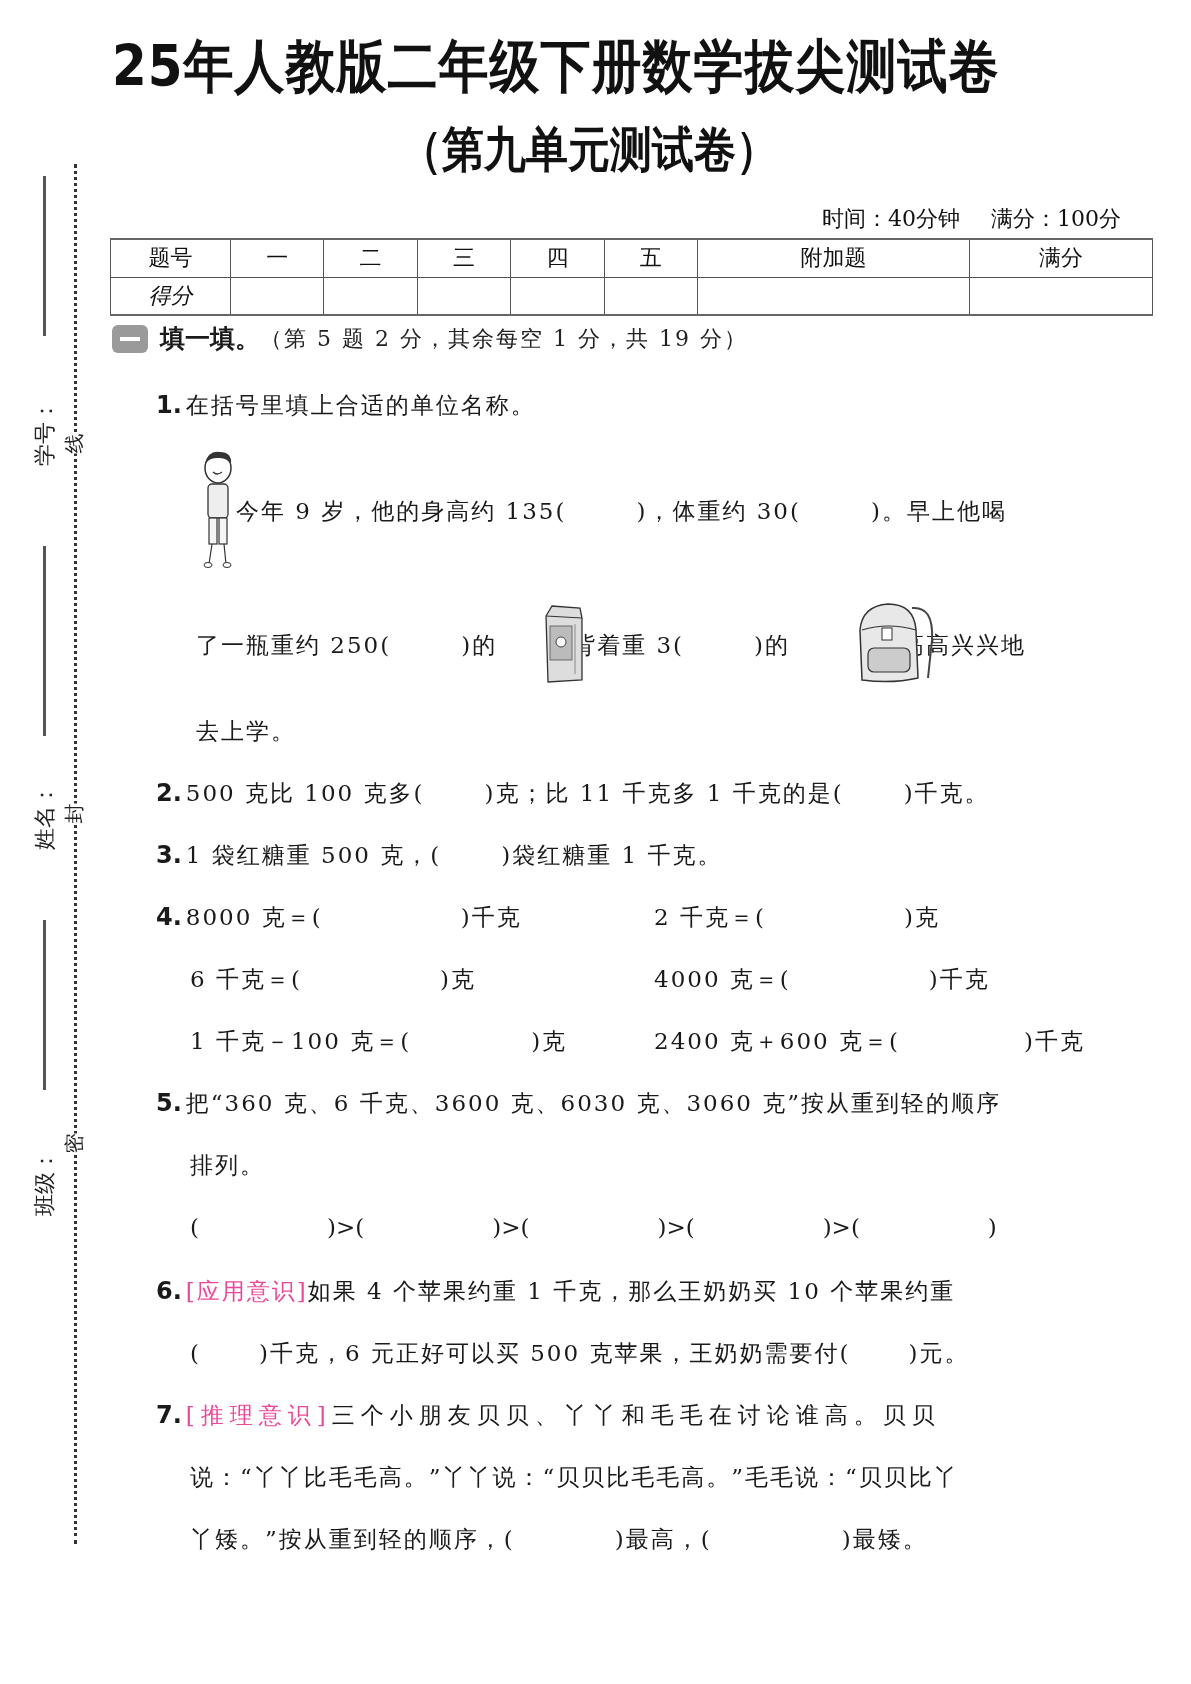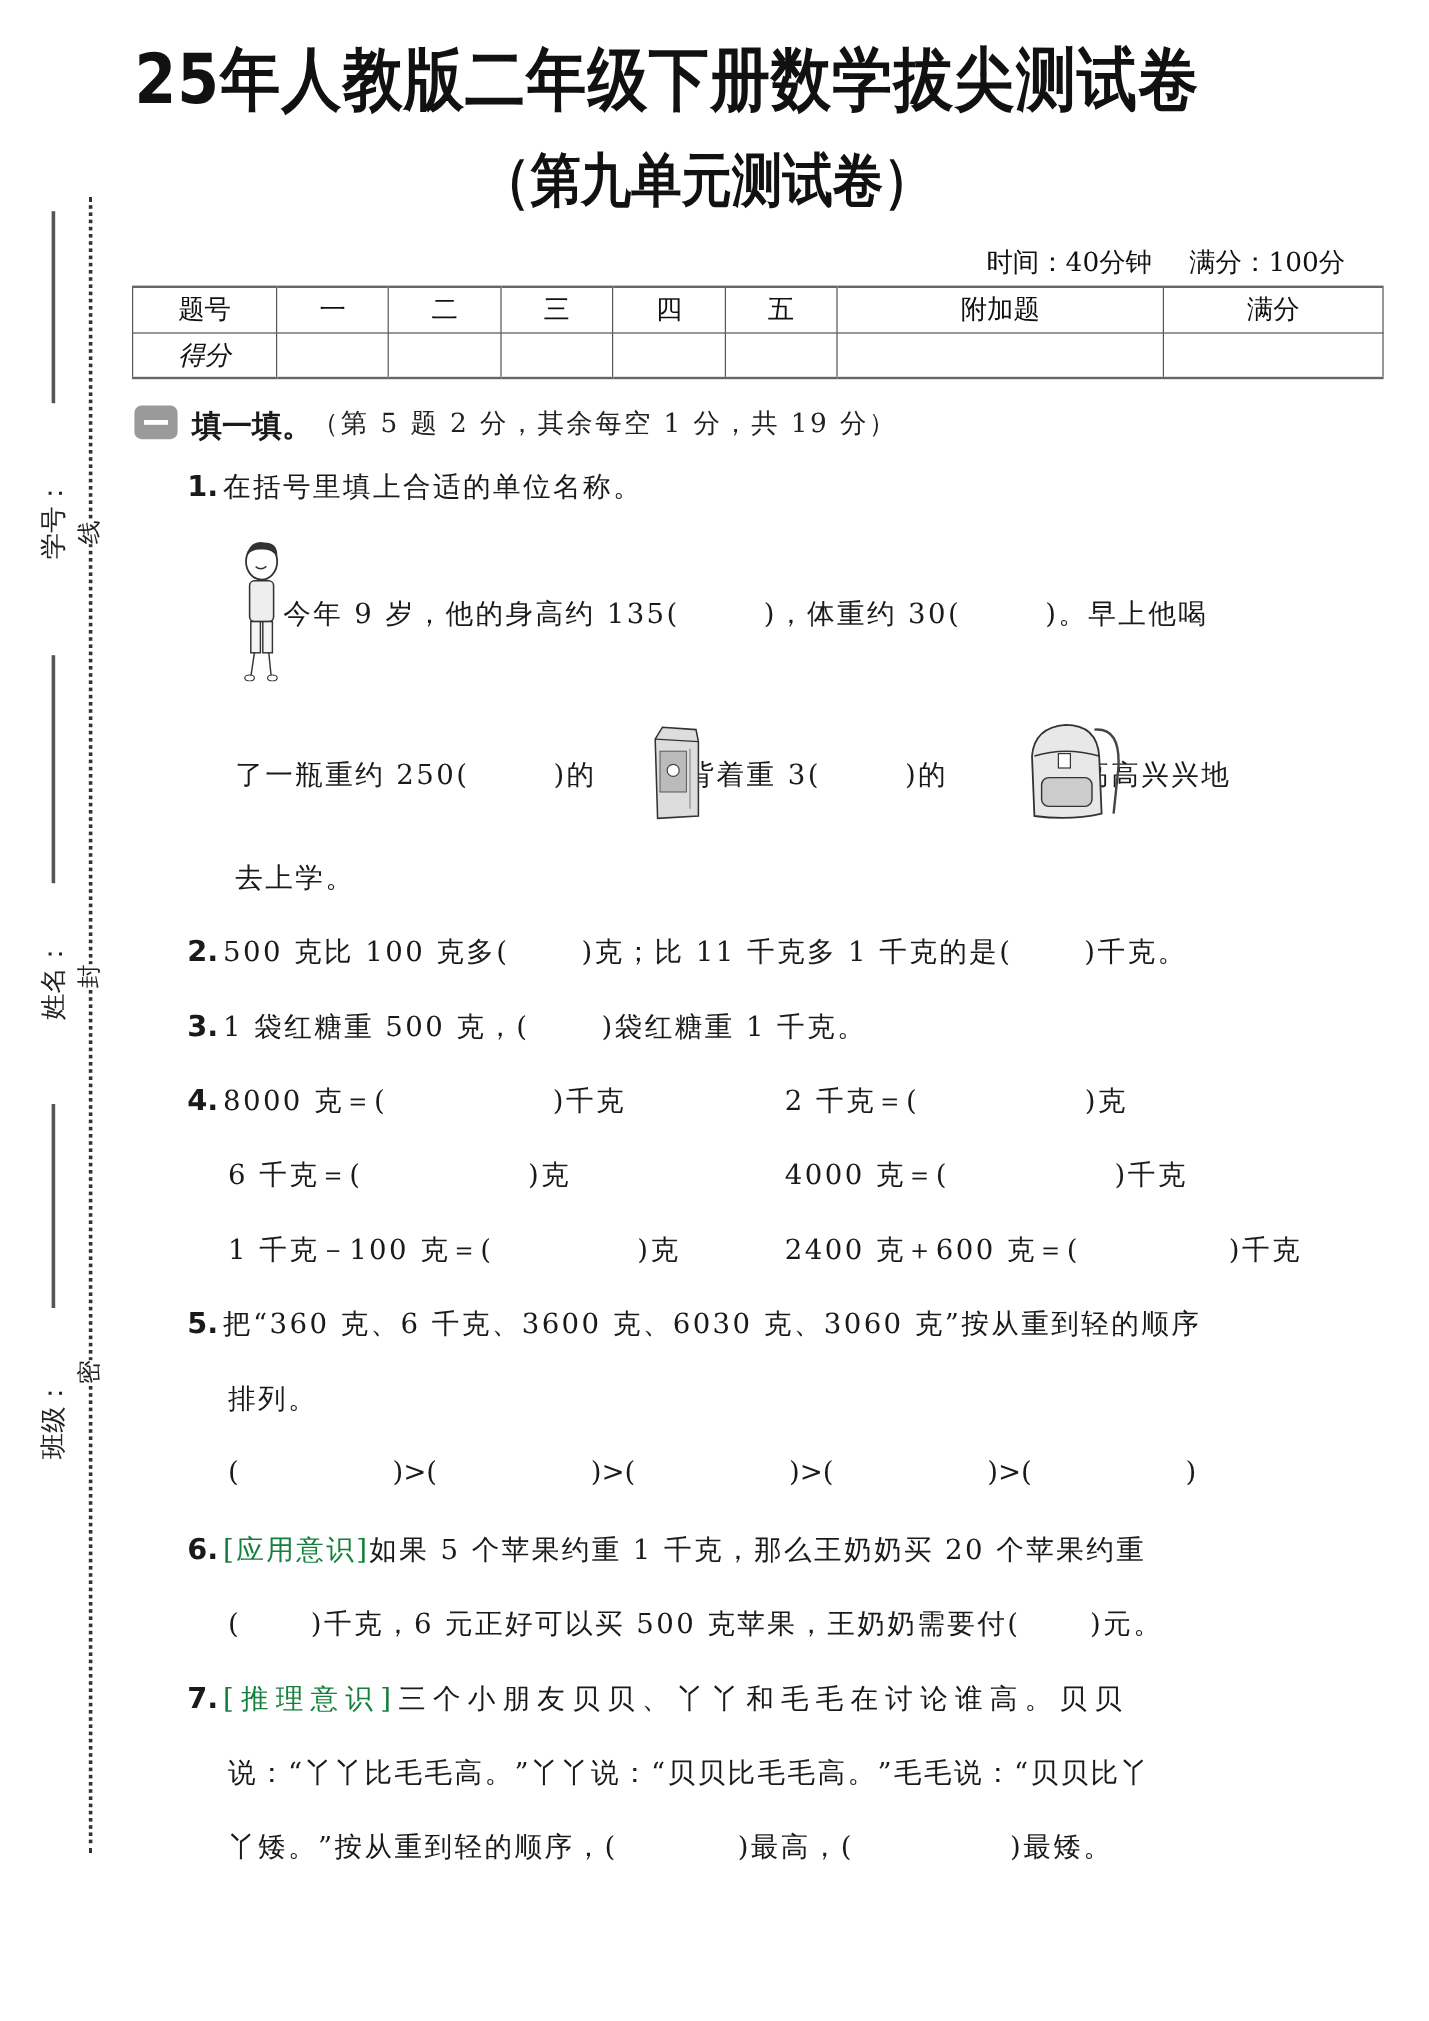--- a/index.html
+++ b/index.html
@@ -43,36 +43,36 @@
   .vlabel {
     position: absolute; font-family: "DejaVu Sans", "Liberation Sans", sans-serif;
     font-size: 22px; color: #222; transform: rotate(-90deg); transform-origin: center; white-space: nowrap;
   }
   .seal-char {
     position: absolute; left: 64px; font-size: 20px; background: #fff; color: #222;
     transform: rotate(-90deg); font-family: "DejaVu Sans", sans-serif;
   }
 
   .section-head {
-    position: absolute; left: 112px; top: 338px; display: flex; 
+    position: absolute; left: 112px; top: 322px; display: flex; align-items: center;
     font-size: 24px; white-space: nowrap;
   }
   .badge {
     width: 36px; height: 28px; border-radius: 6px; background: #9a9a9a;
     position: relative; margin-right: 12px;
   }
   .badge::after {
     content: ""; position: absolute; left: 8px; right: 8px; top: 12px; height: 4px; background: #fff;
   }
   .section-title { font-weight: bold; font-family: "DejaVu Sans", sans-serif; font-size: 25px; }
   .section-note { font-size: 22px; letter-spacing: 2px; color: #222; }
 
   .q { position: absolute; font-size: 23px; letter-spacing: 2px; white-space: nowrap; color: #1a1a1a; }
   .qnum { font-family: "DejaVu Sans", "Liberation Sans", sans-serif; font-weight: bold; font-size: 24px; letter-spacing: 0; margin-right: 4px; }
-  .tag { color: #15803d; }
+  .tag { color: #ec4899; }
   .blank { display: inline-block; }
 
   .icon-img { position: absolute; }
 </style>
 </head>
 <body>
 
 <div class="title-main">25年人教版二年级下册数学拔尖测试卷</div>
 <div class="title-sub">（第九单元测试卷）</div>
 <div class="meta">
@@ -199,21 +199,21 @@
 
 <div class="q" style="left:156px;top:1088px">
   <span class="qnum">5.</span><span>把“360 克、6 千克、3600 克、6030 克、3060 克”按从重到轻的顺序</span>
 </div>
 <div class="q" style="left:190px;top:1150px">排列。</div>
 <div class="q" style="left:190px;top:1214px;letter-spacing:0">
   <span>(</span><span class="blank" style="width:128px"></span><span>)&gt;(</span><span class="blank" style="width:128px"></span><span>)&gt;(</span><span class="blank" style="width:128px"></span><span>)&gt;(</span><span class="blank" style="width:128px"></span><span>)&gt;(</span><span class="blank" style="width:128px"></span><span>)</span>
 </div>
 
 <div class="q" style="left:156px;top:1276px">
-  <span class="qnum">6.</span><span class="tag">[应用意识]</span><span>如果 5 个苹果约重 1 千克，那么王奶奶买 20 个苹果约重</span>
+  <span class="qnum">6.</span><span class="tag">[应用意识]</span><span>如果 4 个苹果约重 1 千克，那么王奶奶买 10 个苹果约重</span>
 </div>
 <div class="q" style="left:190px;top:1338px">
   <span>(</span><span class="blank" style="width:58px"></span><span>)千克，6 元正好可以买 500 克苹果，王奶奶需要付(</span><span class="blank" style="width:58px"></span><span>)元。</span>
 </div>
 
 <div class="q" style="left:156px;top:1400px;letter-spacing:6px">
   <span class="qnum">7.</span><span class="tag">[推理意识]</span><span>三个小朋友贝贝、丫丫和毛毛在讨论谁高。贝贝</span>
 </div>
 <div class="q" style="left:190px;top:1462px">说：“丫丫比毛毛高。”丫丫说：“贝贝比毛毛高。”毛毛说：“贝贝比丫</div>
 <div class="q" style="left:190px;top:1524px">

